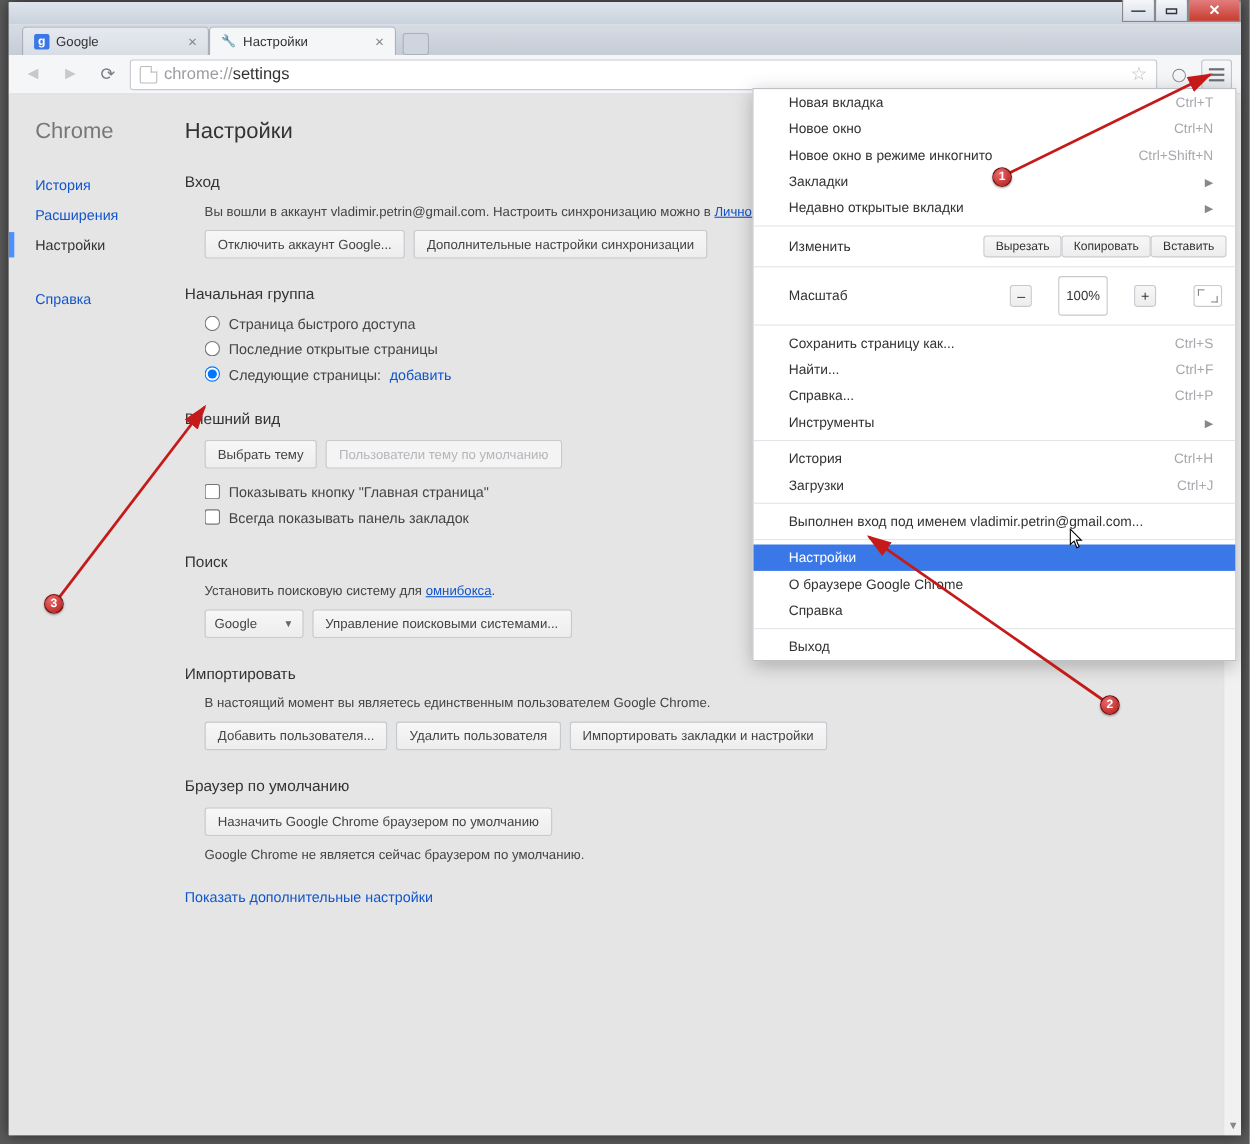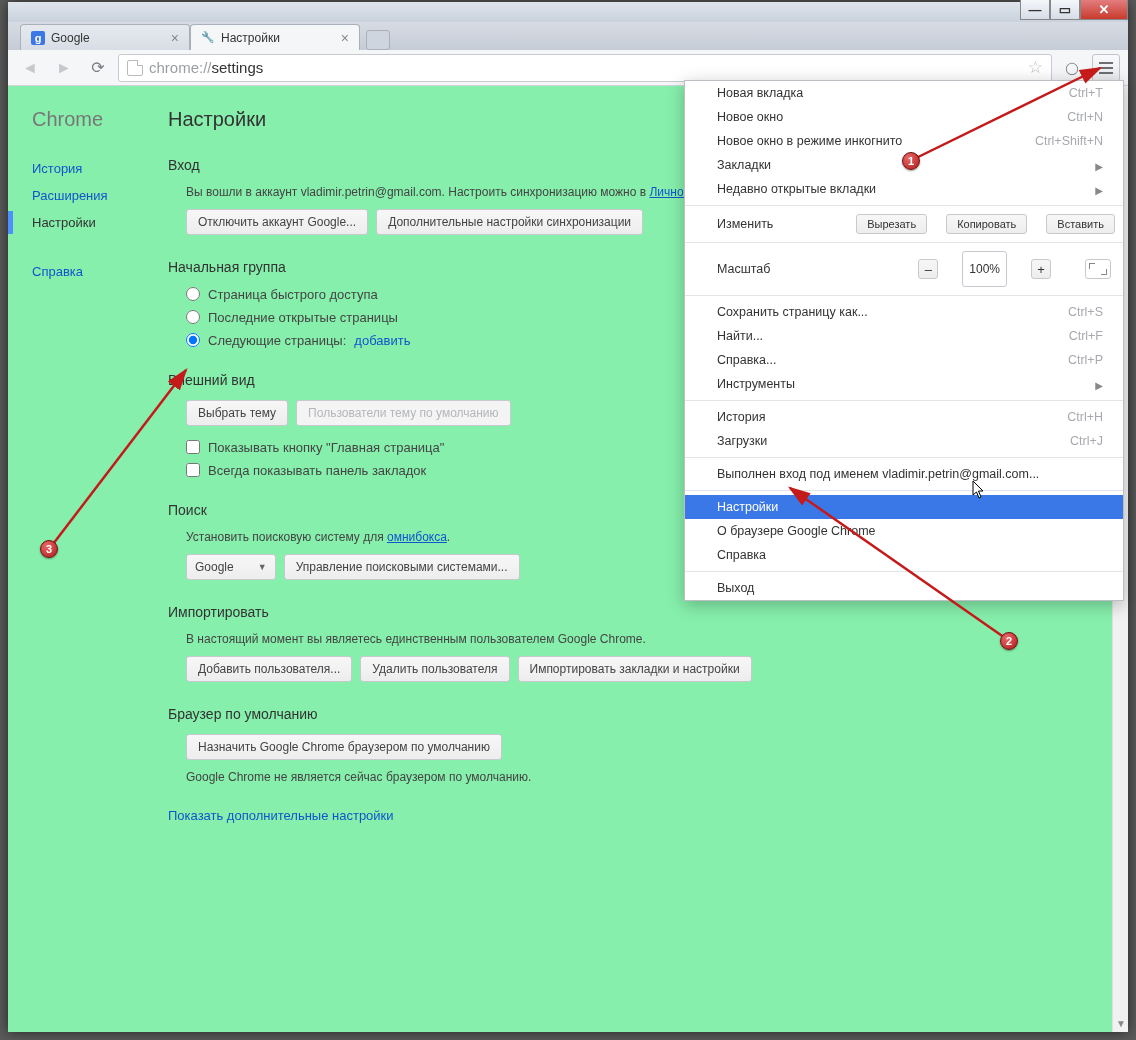--- a/index.html
+++ b/index.html
@@ -87,21 +87,21 @@
 .omnibox .pageicon::after{ content:""; position:absolute; right:-1px; top:-1px; width:5px; height:5px; background:#fff; border-left:1px solid #bbb; border-bottom:1px solid #bbb;}
 .url-dim { color: #9a9da2; }
 .star { color:#bdbfc4; font-size:17px; margin-left:auto;}
 .tool-icon { width: 28px; height: 28px; display:flex; align-items:center; justify-content:center; color:#7a7e84; border:1px solid transparent; border-radius:3px;}
 .tool-icon.menu { border-color:#c0c3c8; background:linear-gradient(#f9f9fa,#e8eaed);}
 .menu-lines { display:flex; flex-direction:column; gap:3px;}
 .menu-lines span { width:14px; height:2px; background:#6b6e73; display:block;}
 .content {
   flex: 1;
   display: flex;
-  background: #86efac;
+  background: #e5e5e5;
   overflow: hidden;
 }
 .sidebar {
   width: 160px;
   padding: 22px 0 0 24px;
 }
 .brand { font-size: 20px; color: #777; font-weight: 400; margin-bottom: 24px; }
 .side-item { color:#15c; font-size:13px; padding:6px 0; cursor:pointer; }
 .side-item.active { color:#333; font-weight:normal; position:relative; }
 .side-item.active::before { content:""; position:absolute; left:-24px; top:2px; bottom:2px; width:5px; background:#4d90fe;}
@@ -154,21 +154,21 @@
 }
 .dd-item {
   display:flex; align-items:flex-end;
   padding: 5px 20px 5px 32px;
   position:relative;
 }
 .dd-item .kbd { margin-left:auto; color:#a7a9ae; }
 .dd-item .arrow { margin-left:auto; color:#888; font-size:10px;}
 .dd-item.highlight { background:#3b78e7; color:#fff; }
 .dd-sep { height:1px; background:#e3e4e7; margin:4px 0; }
-.dd-row-edit { display:flex; align-items:center; padding:4px 8px 4px 32px; gap:19px;}
+.dd-row-edit { display:flex; align-items:center; padding:4px 8px 4px 32px; gap:0;}
 .dd-row-edit .lbl { flex:0 0 auto; margin-right:auto;}
 .dd-row-edit .mini { padding:3px 10px; font-size:11px; border:1px solid #c6c9ce; border-radius:3px; background:linear-gradient(#f7f7f7,#ededed);}
 .dd-row-zoom { display:flex; align-items:center; padding:4px 12px 4px 32px; gap:24px;}
 .dd-row-zoom .lbl { margin-right:auto;}
 .zminus, .zplus { width:20px; height:20px; display:flex; align-items:center; justify-content:center; border:1px solid #c6c9ce; border-radius:3px; background:linear-gradient(#f7f7f7,#ededed); font-size:13px;}
 .zval { padding:16px 6px; border:1px solid #c6c9ce; border-radius:3px; background:#fff; font-size:12px; height:36px; display:flex; align-items:center;}
 .fs-btn { width:26px; height:20px; border:1px solid #c6c9ce; border-radius:3px; position:relative; margin-left:10px;}
 .fs-btn::before, .fs-btn::after { content:""; position:absolute; width:5px; height:5px; border:1px solid #888;}
 .fs-btn::before { left:3px; top:3px; border-right:none; border-bottom:none;}
 .fs-btn::after { right:3px; bottom:3px; border-left:none; border-top:none;}

